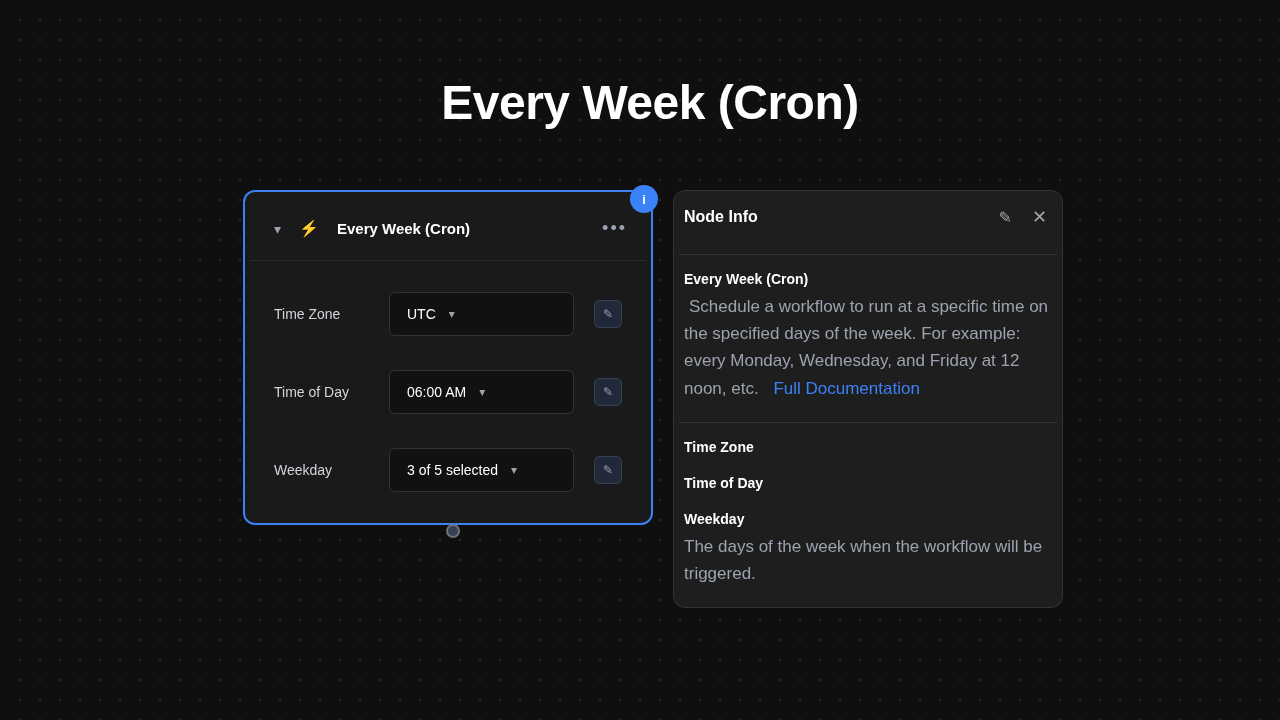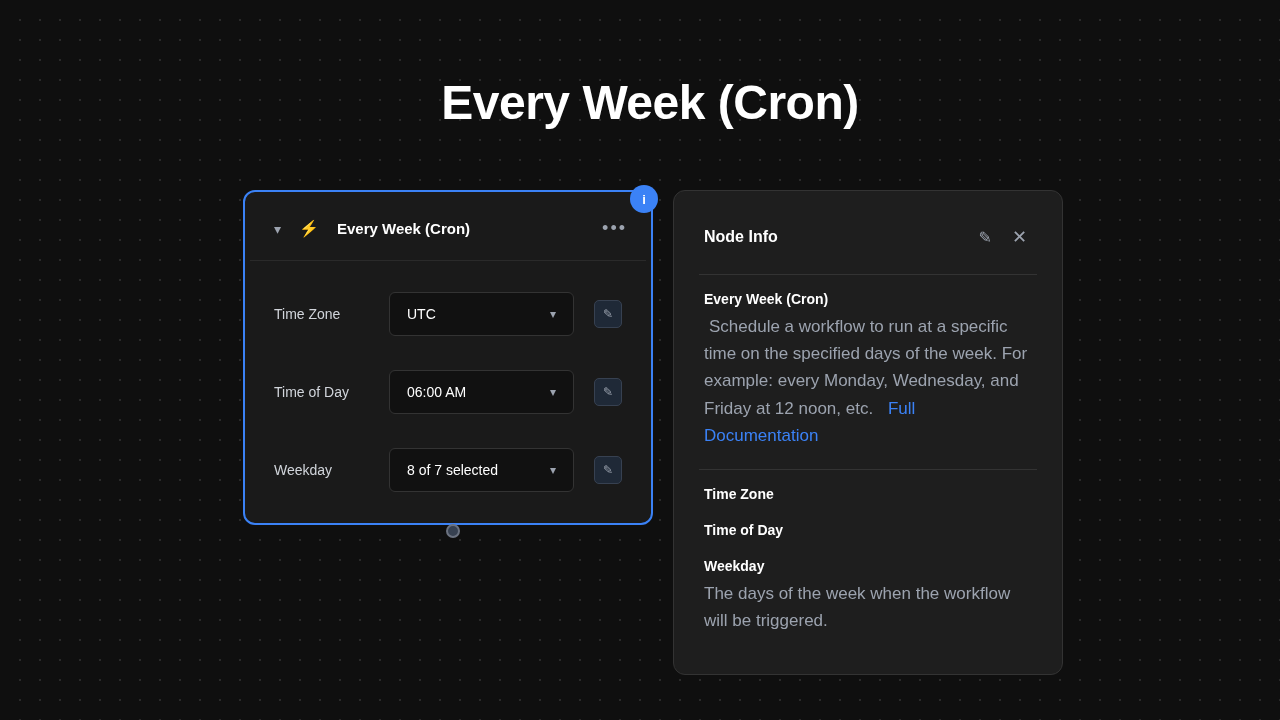--- a/index.html
+++ b/index.html
@@ -114,21 +114,20 @@
     .field-select {
       flex: 1;
       background-color: #111111;
       border: 1px solid #333333;
       border-radius: 6px;
       padding: 8px 12px;
       color: #ffffff;
       font-size: 14px;
       display: flex;
       align-items: center;
-      justify-content: space-between;
       cursor: pointer;
     }
 
     .field-select-text {
       color: #ffffff;
       font-size: 14px;
     }
 
     .select-chevron {
       color: #9ca3af;
@@ -185,21 +184,20 @@
 
     
     .node-info-panel {
       position: absolute;
       top: 175px;
       left: 658px;
       width: 390px;
       background-color: #1e1e1e;
       border: 1px solid #333333;
       border-radius: 12px;
-      padding: 20px;
     }
 
     .panel-header {
       display: flex;
       align-items: center;
       justify-content: space-between;
       margin-bottom: 16px;
     }
 
     .panel-title {
@@ -296,21 +294,21 @@
         <span class="select-chevron">▾</span>
       </div>
       <div class="field-edit-btn">
         <span>✎</span>
       </div>
     </div>
 
     <div class="field-row">
       <span class="field-label">Weekday</span>
       <div class="field-select">
-        <span class="field-select-text">8 of 7 selected</span>
+        <span class="field-select-text">3 of 5 selected</span>
         <span class="select-chevron">▾</span>
       </div>
       <div class="field-edit-btn">
         <span>✎</span>
       </div>
     </div>
 
   </div>
 
   <div class="connection-dot"></div>

